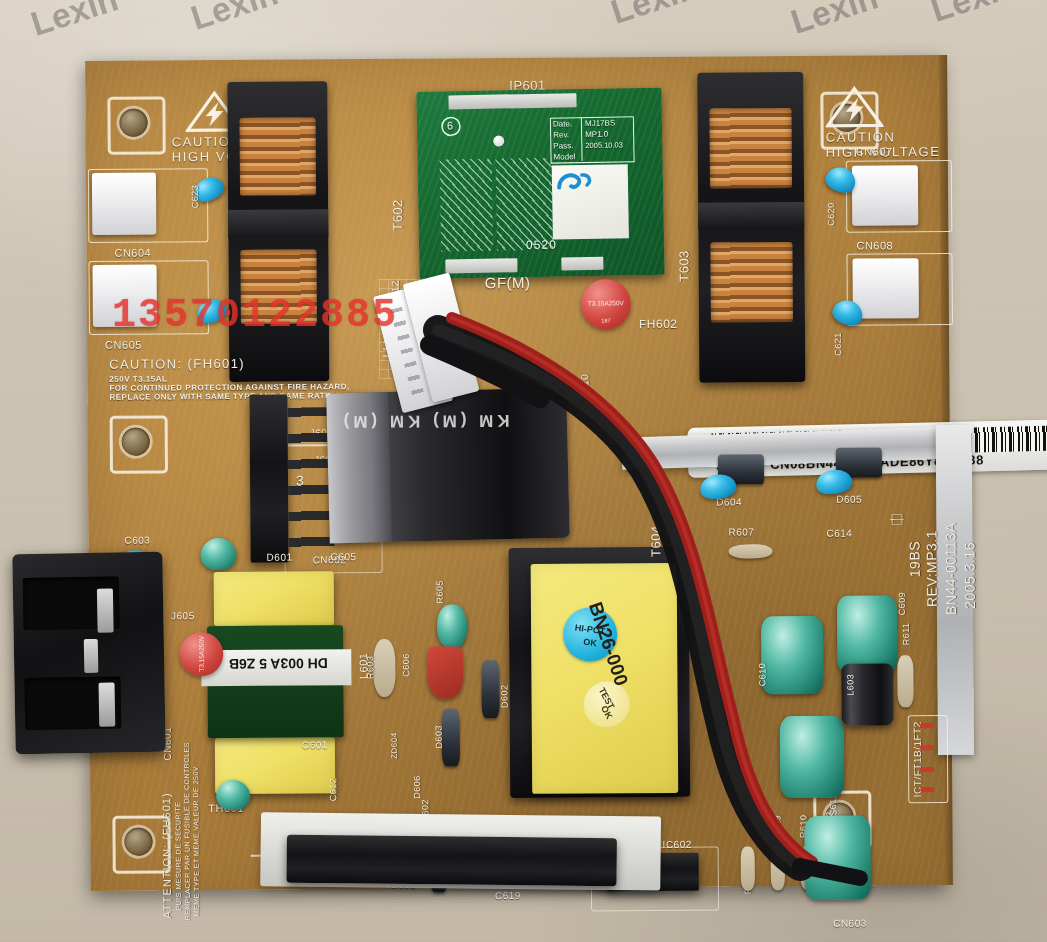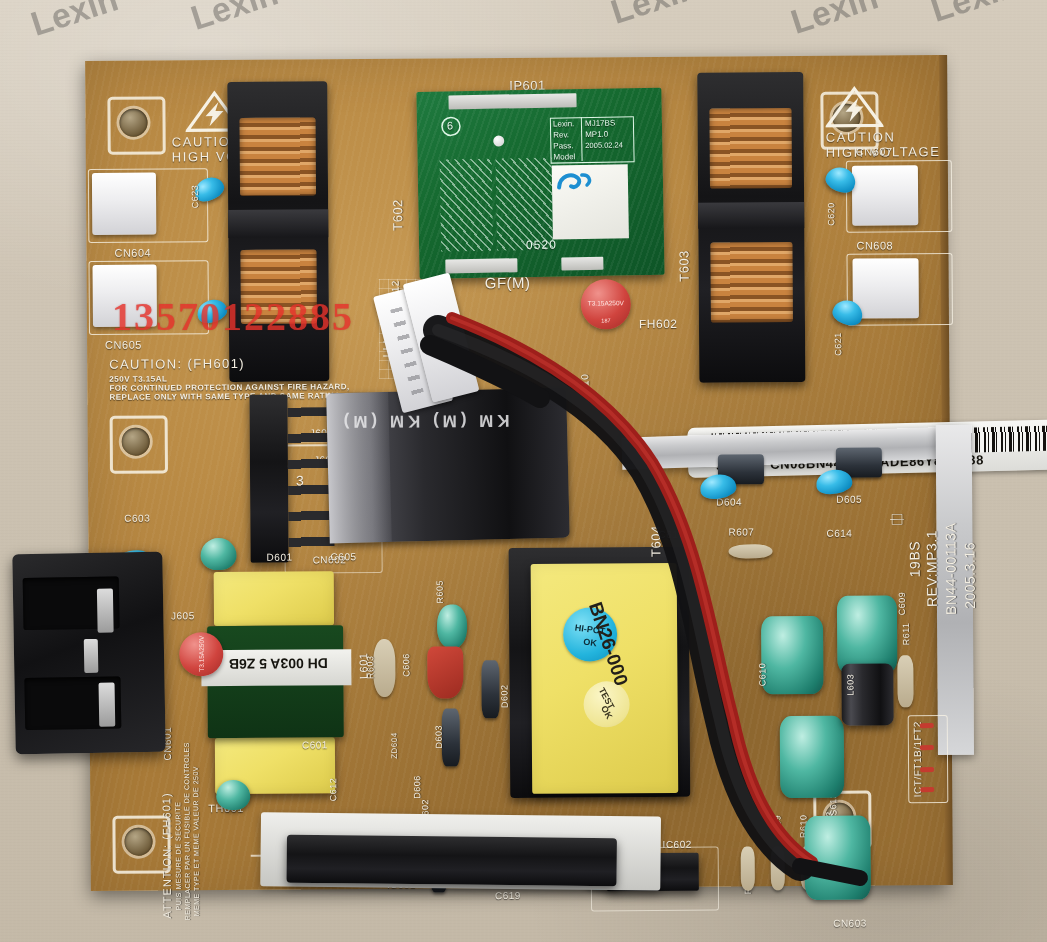--- a/index.html
+++ b/index.html
@@ -207,26 +207,26 @@
       <svg width="22" height="22" viewBox="0 0 22 22" style="position:absolute;left:23px;top:24px;">
         <circle cx="11" cy="11" r="9" fill="none" stroke="#dff6e6" stroke-width="1.5"></circle>
       </svg>
       <div class="dsilk" style="left:30px;top:28px;font-size:11px;">6</div>
 
       <div style="position:absolute;left:22px;top:68px;width:52px;height:92px;background:repeating-linear-gradient(48deg,rgba(225,245,232,.55) 0 1.5px,transparent 1.5px 6px);"></div>
       <div style="position:absolute;left:78px;top:68px;width:56px;height:92px;background:repeating-linear-gradient(48deg,rgba(225,245,232,.55) 0 1.5px,transparent 1.5px 6px);"></div>
 
       <div class="dbox" style="left:133px;top:28px;width:82px;height:44px;"></div>
       <div class="dbox" style="left:164px;top:28px;width:0;height:44px;border-left-width:1.3px;border-right:0;border-top:0;border-bottom:0;"></div>
-      <div class="dsilk" style="left:136px;top:30px;font-size:8px;">Lexin.</div>
+      <div class="dsilk" style="left:136px;top:30px;font-size:8px;">Date.</div>
       <div class="dsilk" style="left:168px;top:30px;font-size:8px;">MJ17BS</div>
       <div class="dsilk" style="left:136px;top:41px;font-size:8px;">Rev.</div>
       <div class="dsilk" style="left:168px;top:41px;font-size:8px;">MP1.0</div>
       <div class="dsilk" style="left:136px;top:52px;font-size:8px;">Pass.</div>
-      <div class="dsilk" style="left:168px;top:52px;font-size:7.5px;">2005.02.24</div>
+      <div class="dsilk" style="left:168px;top:52px;font-size:7.5px;">2005.10.03</div>
       <div class="dsilk" style="left:136px;top:63px;font-size:8px;">Model</div>
 
       <div style="position:absolute;left:134px;top:76px;width:76px;height:74px;background:linear-gradient(160deg,#fbfbf6,#e4e4dd);"></div>
       <svg width="40" height="26" viewBox="0 0 40 26" style="position:absolute;left:138px;top:80px;">
         <path d="M3 18 C4 6 16 3 22 9 C26 13 20 20 15 17" fill="none" stroke="#1d8fd1" stroke-width="4" stroke-linecap="round"></path>
         <path d="M26 6 C33 5 36 12 31 16" fill="none" stroke="#1d8fd1" stroke-width="3.5" stroke-linecap="round"></path>
       </svg>
       <div class="dsilk" style="left:107px;top:148px;font-size:12px;letter-spacing:1px;">0520</div>
       <div style="position:absolute;left:76px;top:45px;width:11px;height:11px;border-radius:50%;background:radial-gradient(circle at 35% 30%,#fff,#ccc);"></div>
     </div>
@@ -267,21 +267,21 @@
       <div class="silk" style="position:static;font-size:13px;letter-spacing:1.4px;">CAUTION: (FH601)</div>
       <div class="silk sm" style="position:static;margin-top:3px;font-weight:bold;">250V T3.15AL</div>
       <div class="silk sm" style="position:static;font-weight:bold;">FOR CONTINUED PROTECTION AGAINST FIRE HAZARD,</div>
       <div class="silk sm" style="position:static;font-weight:bold;">REPLACE ONLY WITH SAME TYPE AND SAME RATING.</div>
     </div>
 
     <div class="silk" style="left:222px;top:368px;font-size:10px;">J602</div>
     <div class="silk" style="left:226px;top:395px;font-size:10px;">J601</div>
     <div class="silk bg" style="left:208px;top:413px;font-size:14px;">3</div>
     <div class="silk" style="left:224px;top:495px;font-size:10px;">CN602</div>
-    <div class="silk" style="left:36px;top:452px;font-size:10px;">C603</div>
+    <div class="silk" style="left:36px;top:474px;font-size:10px;">C603</div>
     <div class="silkline" style="left:196px;top:385px;width:72px;"></div>
     <div class="silkline" style="left:196px;top:406px;width:72px;"></div>
     <div class="silkbox" style="left:196px;top:382px;width:96px;height:130px;border-color:rgba(247,242,230,.55);"></div>
 
     <div class="cap-blue" style="left:22px;top:490px;width:44px;height:26px;transform:rotate(-12deg);"></div>
     <div class="cap-blue" style="left:22px;top:520px;width:44px;height:26px;transform:rotate(-10deg);"></div>
 
     <div class="xfmr-black" style="left:162px;top:335px;width:38px;height:168px;border-radius:2px;"></div>
     <div style="position:absolute;left:200px;top:348px;width:46px;height:144px;
       background:repeating-linear-gradient(180deg,#2a2a2d 0 9px, transparent 9px 26px);"></div>
@@ -447,15 +447,15 @@
       <path d="M430 345 C 470 362, 505 378, 540 398" stroke="#121214" stroke-width="20" fill="none" stroke-linecap="round"></path>
     </svg>
   </div>
 
   <div class="wm-top" style="left:30px;top:-8px;transform:rotate(-18deg);">Lexin</div>
   <div class="wm-top" style="left:190px;top:-14px;transform:rotate(-18deg);">Lexin</div>
   <div class="wm-top" style="left:610px;top:-20px;transform:rotate(-18deg);">Lexin</div>
   <div class="wm-top" style="left:790px;top:-10px;transform:rotate(-18deg);">Lexin</div>
   <div class="wm-top" style="left:930px;top:-22px;transform:rotate(-18deg);">Lexin</div>
 
-  <div class="wm" style="left:112px;top:293px;font-size:40px;letter-spacing:2px;font-family:Liberation Serif, serif;text-align:right;">13570122885</div>
+  <div class="wm" style="left:112px;top:293px;font-size:40px;letter-spacing:2px;font-family:Liberation Mono, monospace;text-align:right;">13570122885</div>
 
 </div>
 
 </body></html>

